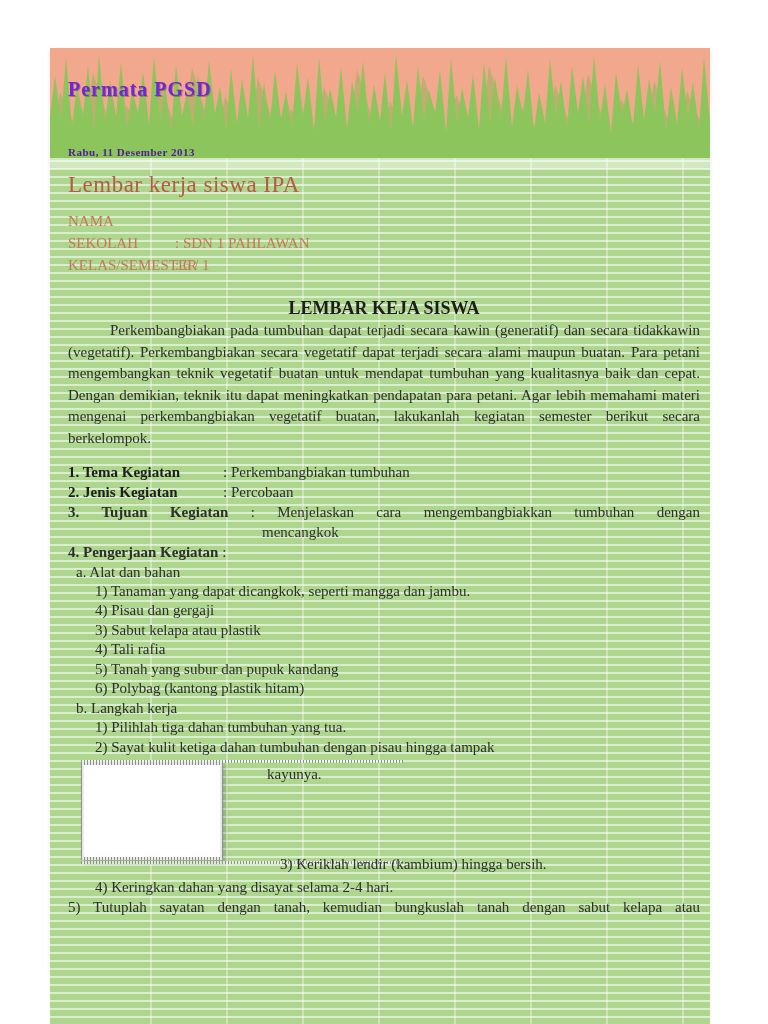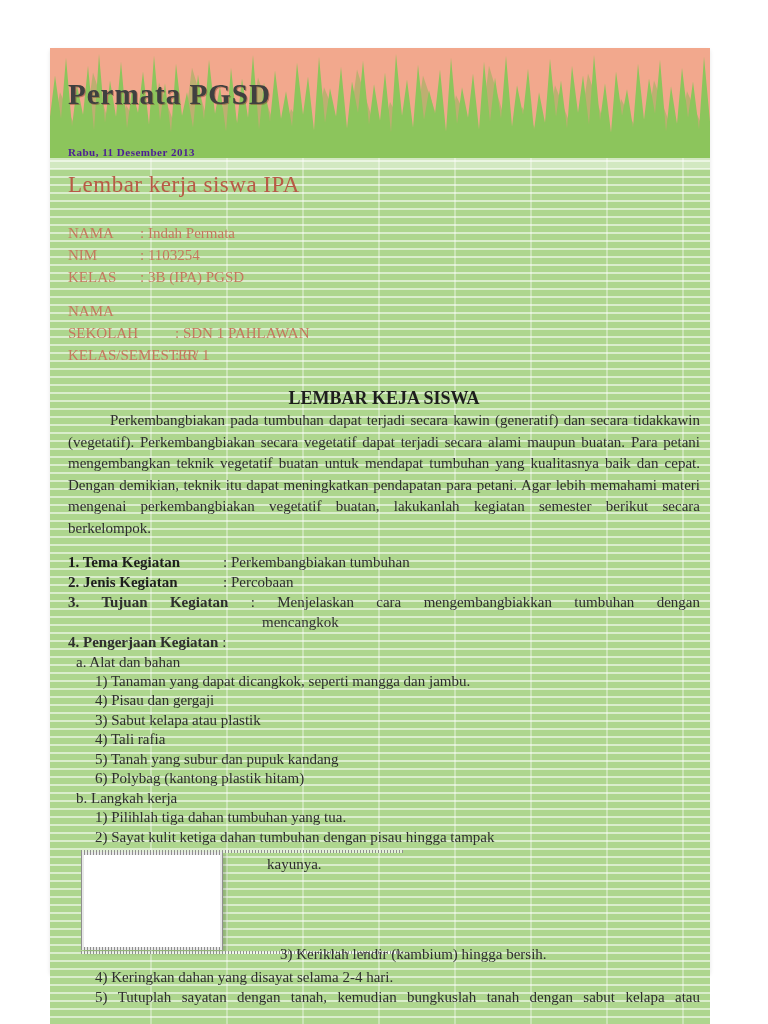--- a/index.html
+++ b/index.html
@@ -11,21 +11,21 @@
     position:absolute;left:50px;top:48px;width:660px;height:925px;
     box-shadow:0 2px 4px rgba(0,0,0,.10);
   }
   
   .blog-header{
     position:relative;width:660px;height:110px;background:#f2a88d;overflow:hidden;
   }
   .blog-header svg{position:absolute;left:0;top:0;width:660px;height:110px;display:block;}
   .blog-title{
     position:absolute;left:18px;top:30px;z-index:5;
-    font-size:29px;font-weight:bold;color:#404040;letter-spacing:1px;
+    font-size:20px;font-weight:bold;color:#6d28d9;letter-spacing:1px;
     text-shadow:1px 1px 0 rgba(122,57,41,.45);cursor:pointer;
   }
   .blog-date{
     position:absolute;left:18px;bottom:0;z-index:5;
     font-size:11px;font-weight:bold;color:#4c1d95;letter-spacing:.5px;
   }
   
   .sheet{
     position:relative;width:660px;height:1000px;
     background-color:#aed68e;
@@ -66,52 +66,41 @@
   .hatch-bottom{position:absolute;left:13px;top:103px;width:322px;height:3px;}
   .img-ph{
     position:absolute;left:13px;top:4px;width:142px;height:98px;box-sizing:border-box;
     padding:3px;background:repeating-linear-gradient(90deg,#8f8f8f 0 1px,#e9e9e9 1px 3px);
     box-shadow:3px 3px 4px rgba(0,0,0,.18);
   }
   .img-ph-inner{width:100%;height:100%;background:#ffffff;}
   .kayunya{position:absolute;left:199px;top:6px;line-height:20px;color:#2e2e2e;}
   .step3{position:absolute;left:212px;top:96px;line-height:20px;color:#2e2e2e;white-space:nowrap;}
   .step4{margin-left:27px;margin-top:7px;line-height:20px;color:#2e2e2e;}
-  .step5{margin-left:27px;line-height:20px;color:#2e2e2e;text-align:justify;text-align-last:justify;}
+  .step5{line-height:20px;color:#2e2e2e;text-align:justify;text-align-last:justify;}
 </style>
 </head>
 <body>
 
 <div class="page">
 
   <div class="blog-header">
     <svg viewBox="0 0 660 112" preserveAspectRatio="none" aria-hidden="true">
       <path fill="#7fb94f" opacity="0.45" d="M0,112 L0,100 L10,45 L33,98 L43,25 L66,98 L76,58 L99,98 L109,35 L132,98 L142,20 L165,98 L175,50 L198,98 L208,30 L231,98 L241,62 L264,98 L274,40 L297,98 L307,22 L330,98 L340,55 L363,98 L373,28 L396,98 L406,48 L429,98 L439,18 L462,98 L472,60 L495,98 L505,38 L528,98 L538,26 L561,98 L571,52 L594,98 L604,33 L627,98 L637,44 L660,98 L660,112 Z"></path>
       <path fill="#8cc55c" d="M0,112 L0,70 L5,28 L11,72 L16,10 L22,80 L27,38 L33,68 L38,18 L44,84 L49,6 L55,76 L60,33 L66,70 L71,14 L77,82 L82,42 L88,66 L93,24 L99,78 L104,8 L110,74 L115,36 L121,86 L126,16 L132,69 L137,45 L143,81 L148,27 L154,73 L159,12 L165,67 L170,39 L176,85 L181,20 L187,77 L192,31 L198,71 L203,7 L209,83 L214,35 L220,75 L225,23 L231,72 L236,44 L242,80 L247,15 L253,68 L258,29 L264,84 L269,9 L275,76 L280,41 L286,70 L291,19 L297,82 L302,34 L308,66 L313,13 L319,78 L324,37 L330,74 L335,25 L341,86 L346,6 L352,69 L357,32 L363,81 L368,17 L374,73 L379,43 L385,67 L390,22 L396,85 L401,10 L407,77 L412,40 L418,71 L423,26 L429,83 L434,14 L440,75 L445,30 L451,72 L456,8 L462,80 L467,38 L473,68 L478,21 L484,84 L489,45 L495,76 L500,11 L506,70 L511,33 L517,82 L522,18 L528,66 L533,28 L539,78 L544,7 L550,74 L555,36 L561,86 L566,24 L572,69 L577,42 L583,81 L588,16 L594,73 L599,31 L605,67 L610,12 L616,85 L621,39 L627,77 L632,20 L638,71 L643,34 L649,83 L654,9 L660,75 L660,112 Z"></path>
     </svg>
     <div class="blog-title">Permata PGSD</div>
     <div class="blog-date">Rabu, 11 Desember 2013</div>
   </div>
 
   <div class="sheet">
     <div class="content">
 
       <div class="post-title">Lembar kerja siswa IPA</div>
 
-      <div class="id-rows">
-        <div class="row">
-          <span class="lbl">NAMA</span><span>:</span> <span>Indah Permata</span>
-        </div>
-        <div class="row">
-          <span class="lbl">NIM</span><span>:</span> <span>1103254</span>
-        </div>
-        <div class="row">
-          <span class="lbl">KELAS</span><span>:</span> <span>3B (IPA) PGSD</span>
-        </div>
-      </div>
 
       <div class="school-rows">
         <div class="row">
           <span class="lbl">NAMA SEKOLAH</span><span>:</span> <span>SDN 1 PAHLAWAN</span>
         </div>
         <div class="row">
           <span class="lbl">KELAS/SEMESTER</span><span>:</span> <span>6 / 1</span>
         </div>
       </div>
 

